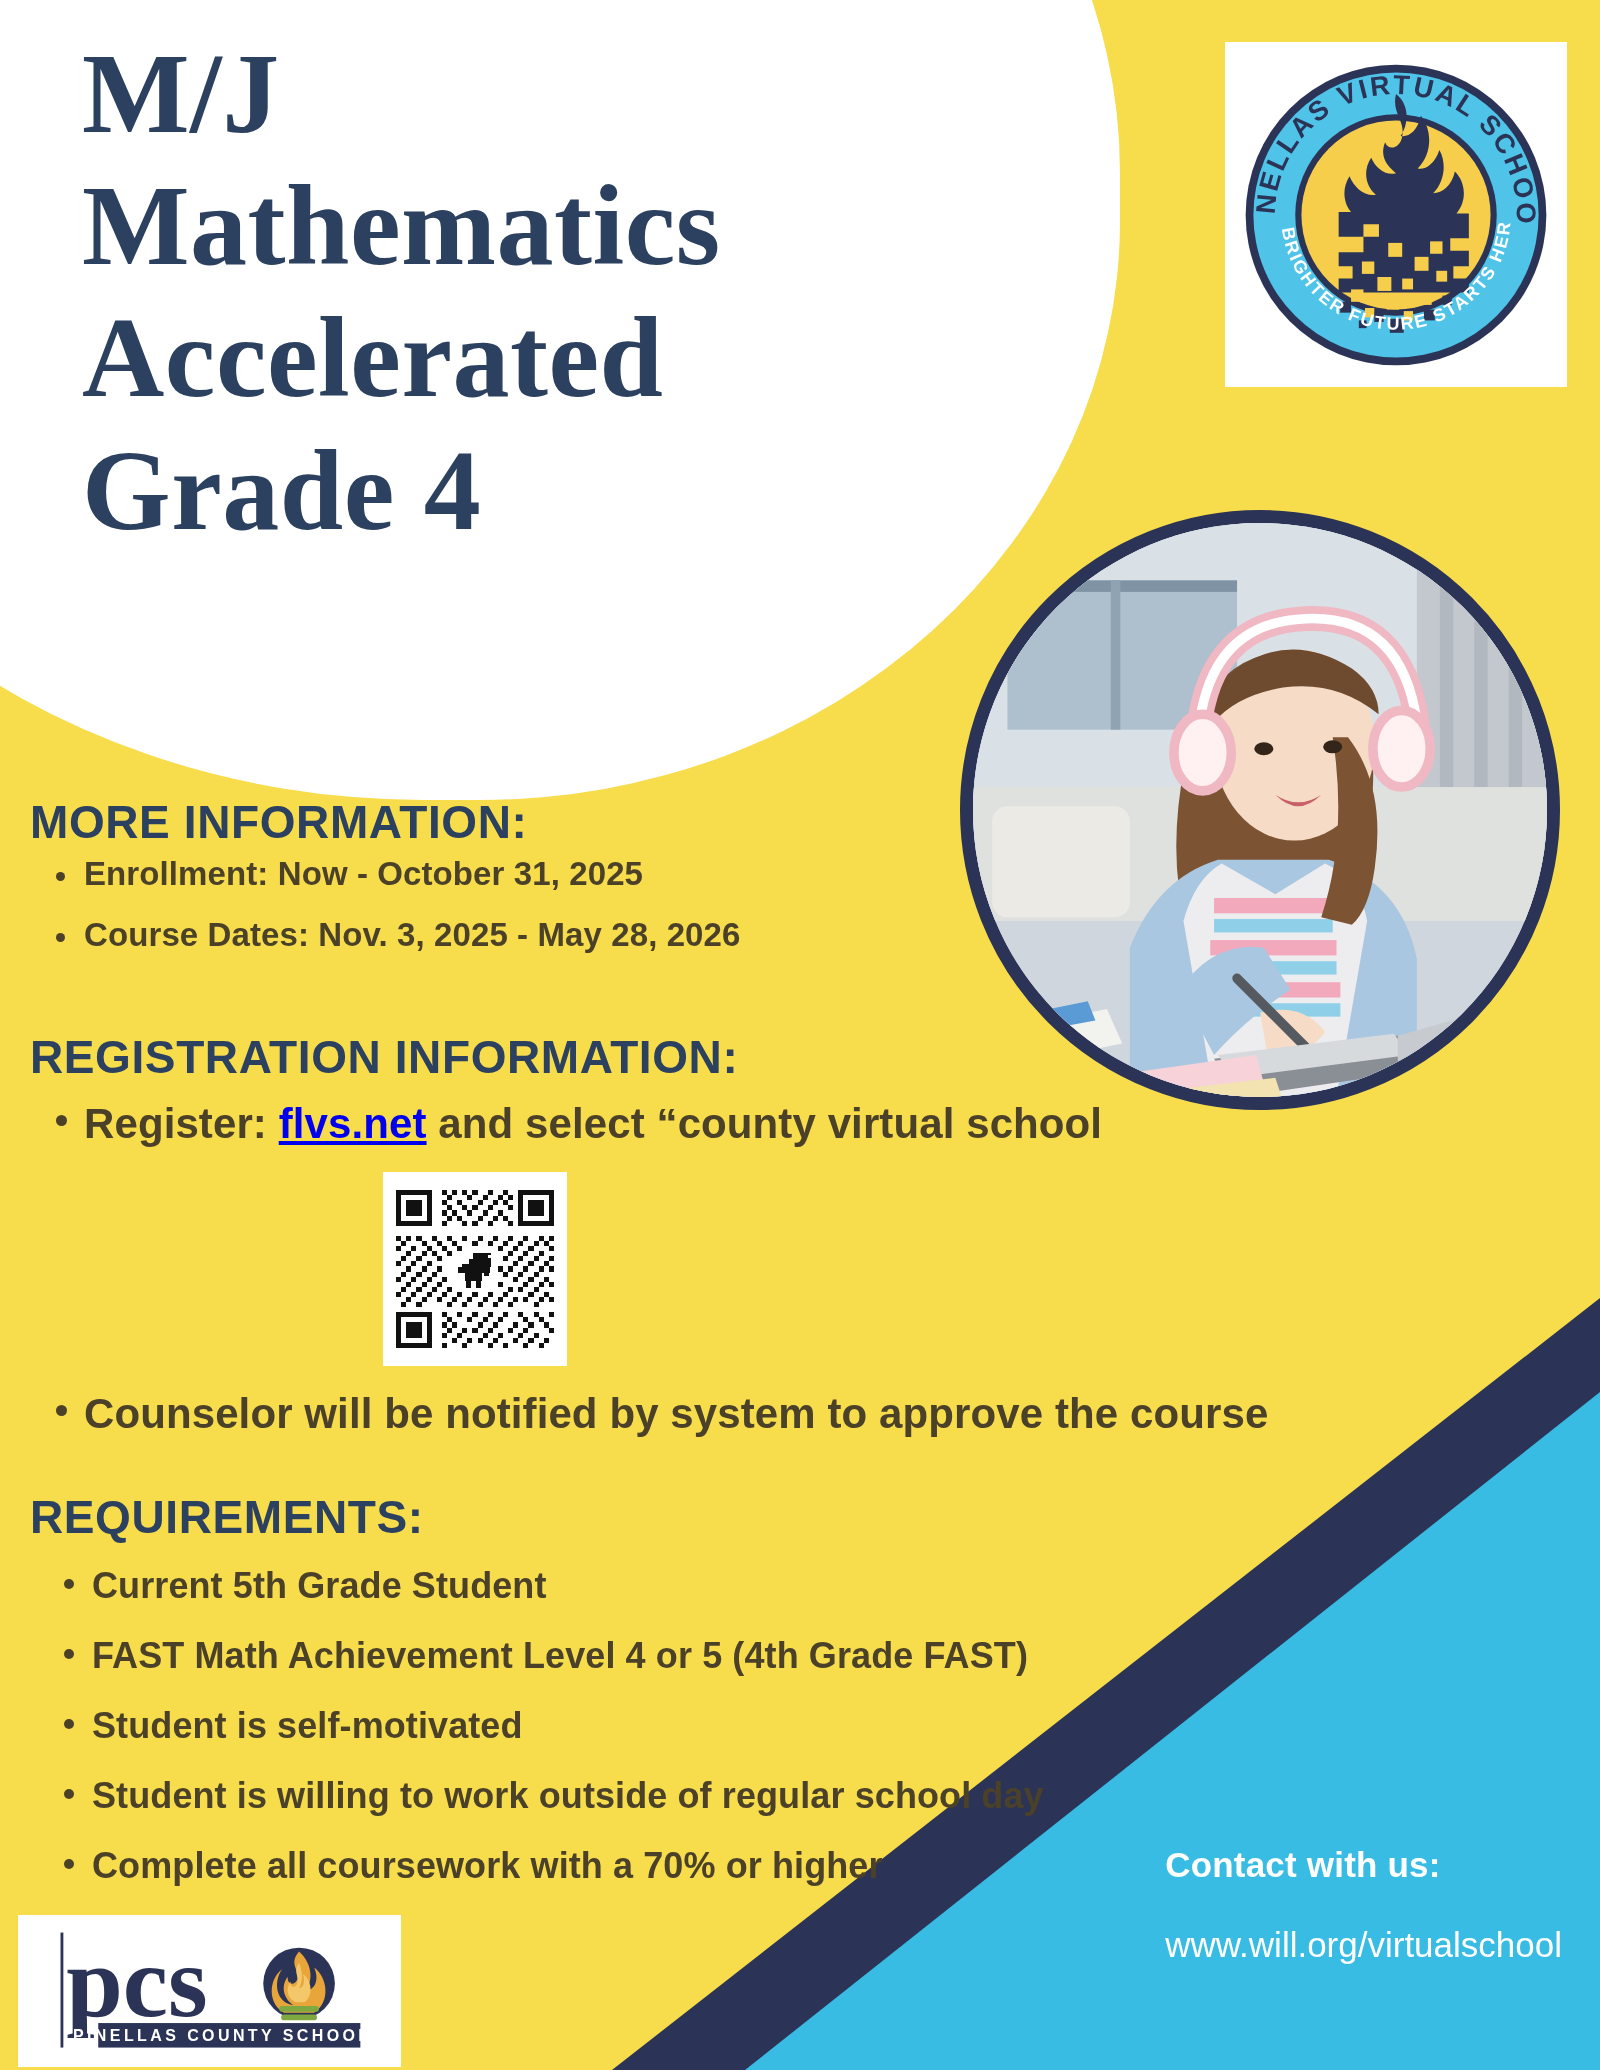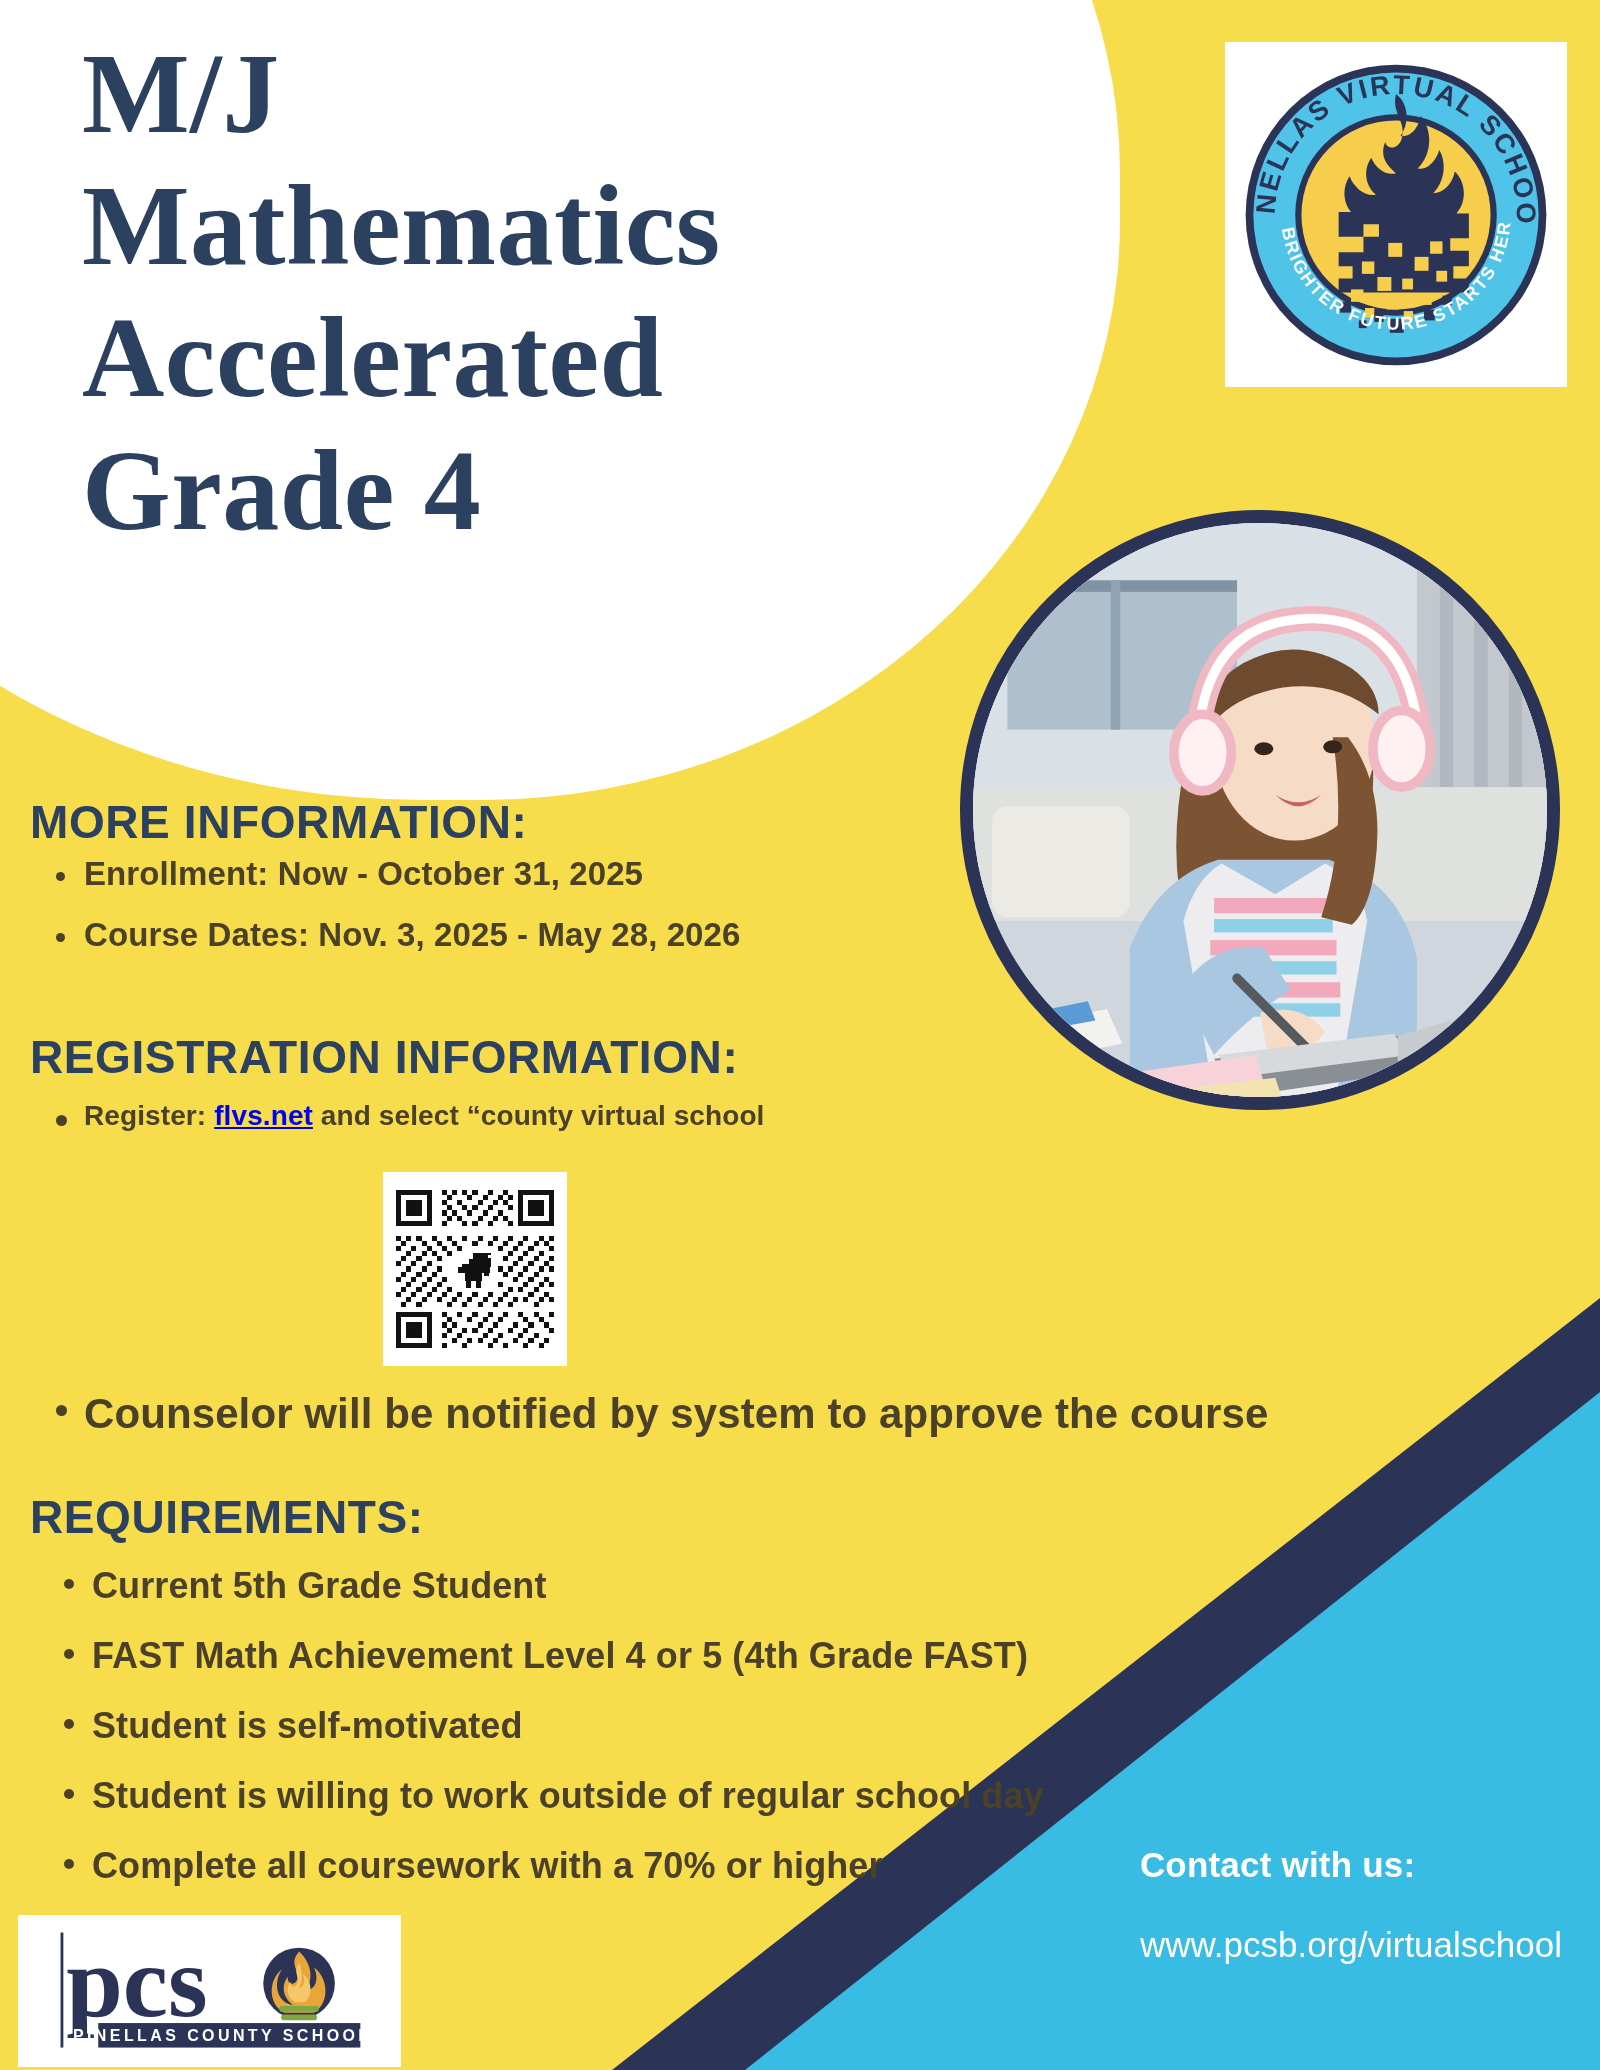--- a/index.html
+++ b/index.html
@@ -101,21 +101,21 @@
   }
 
   
   #moreinfo-head { left:30px; top:795px; }
   #moreinfo-list { left:42px; top:855px; font-size:33px; }
   #moreinfo-list li { margin-bottom:23px; }
   #moreinfo-list li::before { width:9px; height:9px; top:17px; }
 
   
   #reg-head { left:30px; top:1030px; }
-  #reg-list { left:42px; top:1100px; font-size:28px; }
+  #reg-list { left:42px; top:1100px; font-size:42px; }
   #reg-list li::before { width:11px; height:11px; top:15px; }
   .ul-link { text-decoration:underline; }
 
   
   #counsel-list { left:42px; top:1390px; font-size:42px; }
   #counsel-list li::before { width:11px; height:11px; top:15px; }
 
   
   #req-head { left:30px; top:1490px; }
   #req-list { left:50px; top:1565px; font-size:36px; }
@@ -559,21 +559,21 @@
         <rect x="14.6" y="17.0" width="3.2" height="1.8"></rect>
         <rect x="14.7" y="18.6" width="1.1" height="1.6"></rect>
         <rect x="16.6" y="18.6" width="1.1" height="1.6"></rect>
         <rect x="18.3" y="16.6" width="1.0" height="1.3"></rect>
       </g>
     </svg>
   </div>
 
   <div class="contact">
     <div class="contact-title">Contact with us:</div>
-    <div class="contact-line">www.pcsb.org/virtualschool</div>
+    <div class="contact-line">www.will.org/virtualschool</div>
   </div>
 
   <div class="pcs-logo">
     <svg viewBox="0 0 320 140">
       <rect width="320" height="140" fill="#ffffff"></rect>
       <text x="8" y="96" font-family="Liberation Serif, serif" font-size="108" font-weight="700" fill="#2B3356">pcs</text>
 
       <circle cx="255" cy="62" r="38" fill="#2B3356"></circle>
       <path d="M255 28 c-12 14 2 20 -2 30 c-3 7 -11 5 -10 -3 c-8 10 -4 24 6 30 c-18 -2 -22 -24 -12 -38
                c-14 10 -16 36 2 46 l32 0 c18 -12 14 -38 0 -48 c6 14 0 24 -8 24 c8 -14 4 -30 -8 -41z" fill="#E8A53A"></path>

